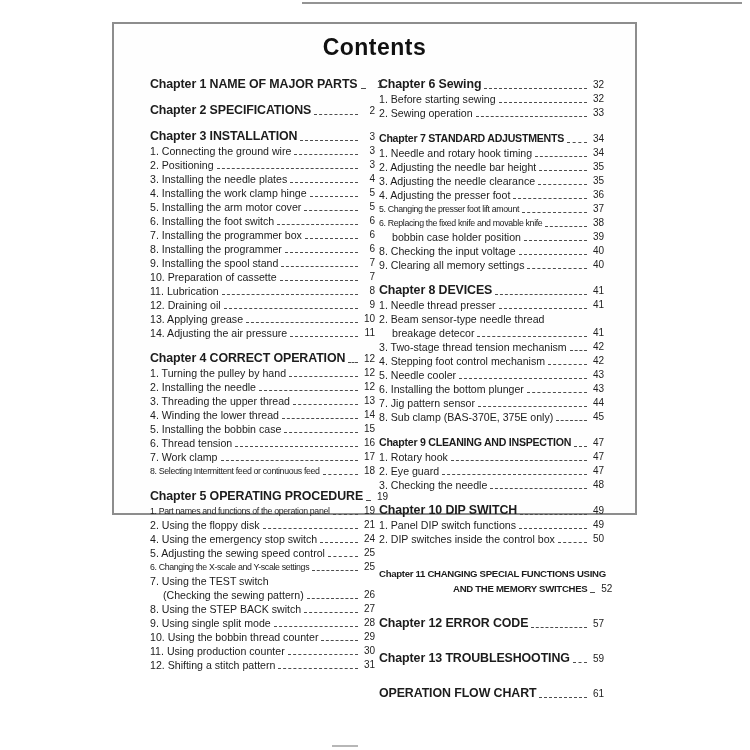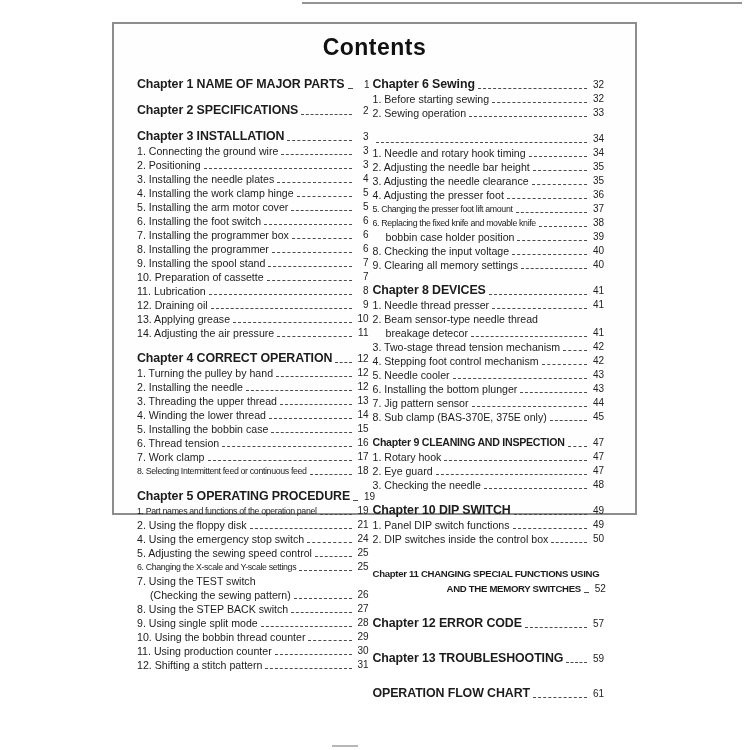--- a/index.html
+++ b/index.html
@@ -15,21 +15,21 @@
   .page{
     position:absolute;left:112px;top:22px;width:525px;height:493px;
     box-sizing:border-box;background:#fefefe;
     border:2px solid #8d8d8d;
   }
   .title{
     margin:10px 0 16px 0;text-align:center;
     font-size:23px;font-weight:bold;letter-spacing:0.5px;color:#111;
   }
   .columns{
-    display:flex;gap:4px;padding:0 31px 0 23px;
+    display:flex;gap:4px;padding:0 31px 0 36px;
     align-items:flex-start;
     margin-top:9px;
   }
   .col{flex:1 1 0;min-width:0;}
   .section{margin-top:11px;}
   .section:first-child{margin-top:0;}
   .col-right .section.no-items{margin-top:20px;}
   .row{display:flex;align-items:flex-end;line-height:14px;white-space:nowrap;}
   .entry.chapter .row{line-height:15px;}
   .label{flex:0 0 auto;}
@@ -356,20 +356,21 @@
             <div class="row">
               <span class="label">2. Sewing operation</span>
               <span class="leader"></span>
               <span class="pagenum">33</span>
             </div>
           </div>
         </div>
         <div class="section">
           <div class="entry chapter cond">
             <div class="row">
+              <span class="label">Chapter 7 STANDARD ADJUSTMENTS</span>
               <span class="leader"></span>
               <span class="pagenum">34</span>
             </div>
           </div>
           <div class="entry item">
             <div class="row">
               <span class="label">1. Needle and rotary hook timing</span>
               <span class="leader"></span>
               <span class="pagenum">34</span>
             </div>

